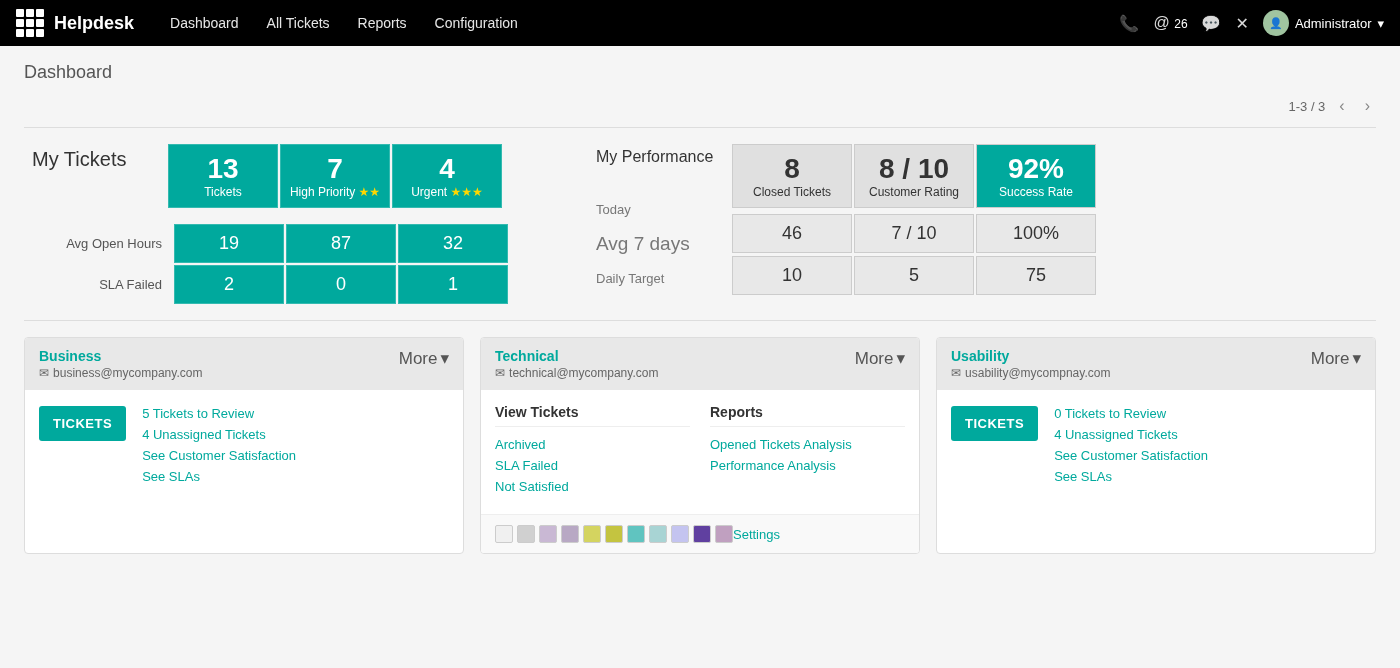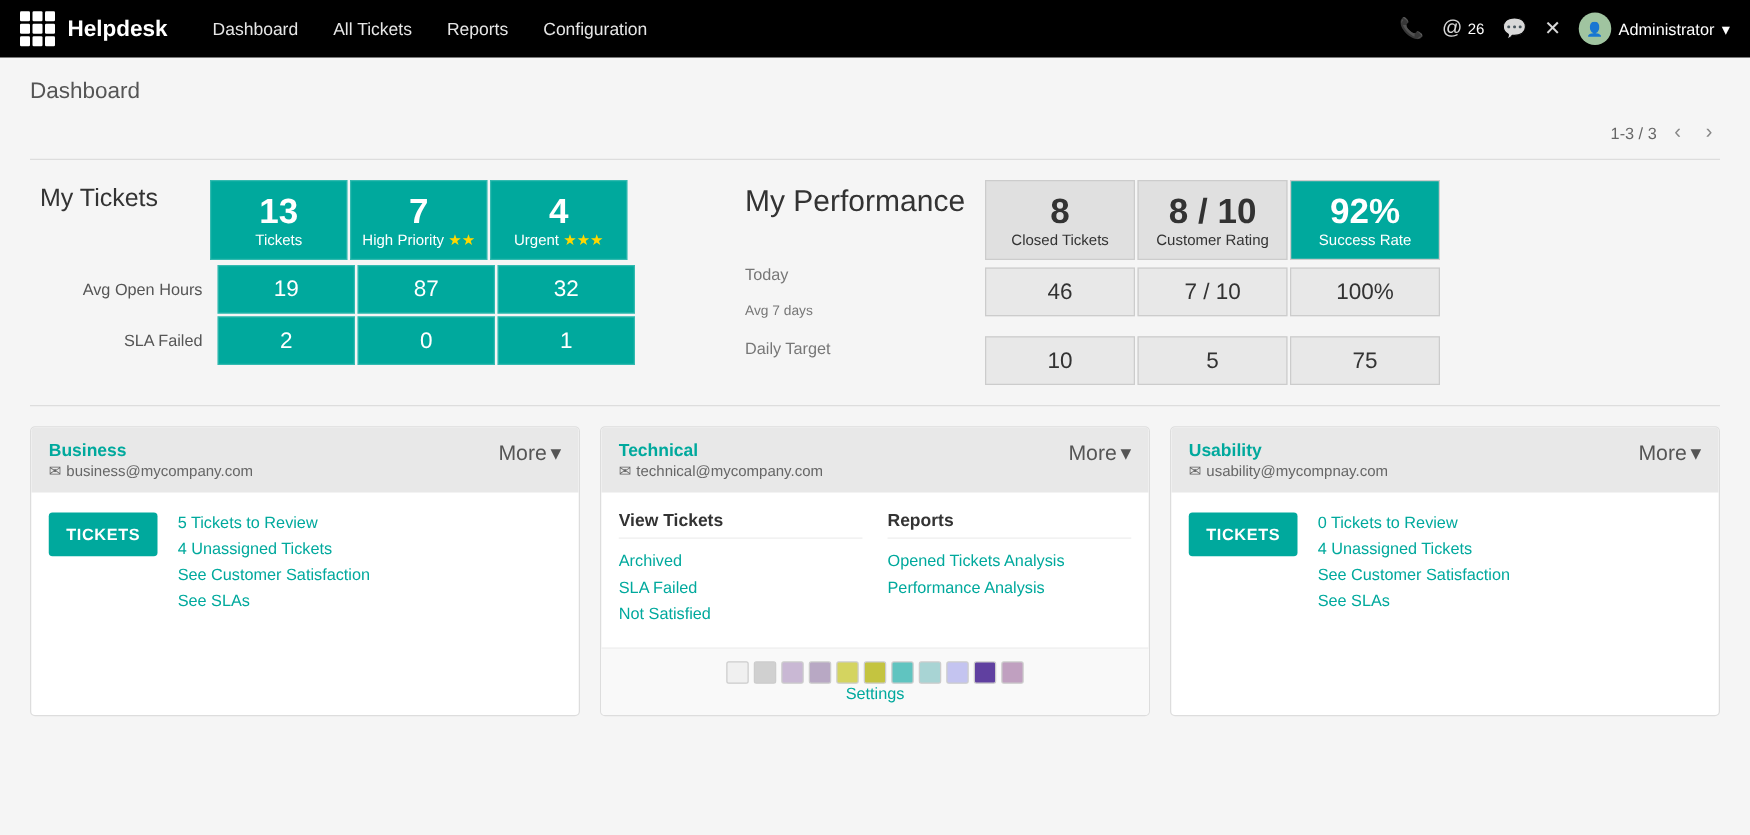--- a/index.html
+++ b/index.html
@@ -121,21 +121,21 @@
     .card-link { color: #00A99D; font-size: 13px; text-decoration: none; cursor: pointer; }
 
     
     .card-dropdown-body { padding: 0; }
     .dropdown-section { padding: 14px; }
     .dropdown-section-title { font-weight: 700; font-size: 14px; color: #333; margin-bottom: 10px; padding-bottom: 6px; border-bottom: 1px solid #eee; }
     .dropdown-cols { display: flex; gap: 20px; }
     .dropdown-col { flex: 1; }
     .dropdown-link { color: #00A99D; font-size: 13px; text-decoration: none; display: block; margin-bottom: 6px; cursor: pointer; }
 
-    .card-color-bar { padding: 10px 14px; border-top: 1px solid #eee; background: #f9f9f9; display: flex; align-items: center; justify-content: flex-start; flex-direction: column; }
+    .card-color-bar { padding: 10px 14px; border-top: 1px solid #eee; background: #f9f9f9; display: flex; align-items: center; justify-content: flex-start; }
     .color-swatches { display: flex; gap: 4px; }
     .color-swatch { width: 18px; height: 18px; border-radius: 2px; border: 1px solid #ccc; cursor: pointer; }
     .settings-link { color: #00A99D; font-size: 13px; cursor: pointer; }
 
     
     .section-divider { border: none; border-top: 1px solid #ddd; margin: 16px 0; }
 
     .combined-stats { display: flex; gap: 48px; padding: 0 8px; }
     .left-stats { flex: 0 0 auto; }
     .right-stats { flex: 0 0 auto; }
@@ -211,21 +211,21 @@
             </div>
             <div class="stats-header-cell">
               <div class="big-num">4</div>
               <div class="label">
                 <span>Urgent</span>
                 <span style="color:#FFD700;"> ★★★</span>
               </div>
             </div>
           </div>
 
-          <div style="display:flex; align-items:center; margin-top:4px; gap:4px;justify-content:flex-end;">
+          <div style="display:flex; align-items:center; margin-top:16px; gap:4px;justify-content:flex-end;">
             <div style="min-width:120px; font-size:13px; color:#555; margin-left:-122px; width:118px; text-align:right; padding-right:4px;">
               Avg Open Hours
             </div>
             <div style="display:grid; grid-template-columns: repeat(3,110px); gap:2px; margin-left:4px;">
               <div class="stats-data-cell">19</div>
               <div class="stats-data-cell">87</div>
               <div class="stats-data-cell">32</div>
             </div>
           </div>
 
@@ -239,23 +239,23 @@
               <div class="stats-data-cell">1</div>
             </div>
           </div>
         </div>
       </div>
     </div>
 
     <div class="right-stats" style="margin-left: 40px;">
       <div style="display:flex; align-items:flex-start; gap:16px;">
         <div style="min-width:120px; padding-top:4px;">
-          <div style="font-size:24px; font-weight:500; color:#333;">My Performance</div>
+          <div style="font-size:16px; font-weight:500; color:#333;">My Performance</div>
           <div style="font-size:13px; color:#777; margin-top:36px;">Today</div>
-          <div style="font-size:11px; color:#777; margin-top:16px;">Avg 7 days</div>
+          <div style="font-size:19px; color:#777; margin-top:16px;">Avg 7 days</div>
           <div style="font-size:13px; color:#777; margin-top:16px;">Daily Target</div>
         </div>
         <div>
 
           <div style="display:grid; grid-template-columns: repeat(3,120px); gap:2px;">
             <div class="perf-header-cell">
               <div class="big-num">8</div>
               <div class="label">Closed Tickets</div>
             </div>
             <div class="perf-header-cell">
@@ -267,21 +267,21 @@
               <div class="label">Success Rate</div>
             </div>
           </div>
 
           <div style="display:grid; grid-template-columns: repeat(3,120px); gap:2px; margin-top:6px;">
             <div class="perf-data-cell">46</div>
             <div class="perf-data-cell">7 / 10</div>
             <div class="perf-data-cell">100%</div>
           </div>
 
-          <div style="display:grid; grid-template-columns: repeat(3,120px); gap:2px; margin-top:16px;">
+          <div style="display:grid; grid-template-columns: repeat(3,120px); gap:2px; margin-top:3px;">
             <div class="perf-data-cell">10</div>
             <div class="perf-data-cell">5</div>
             <div class="perf-data-cell">75</div>
           </div>
         </div>
       </div>
     </div>
   </div>
 
   <hr class="section-divider">

